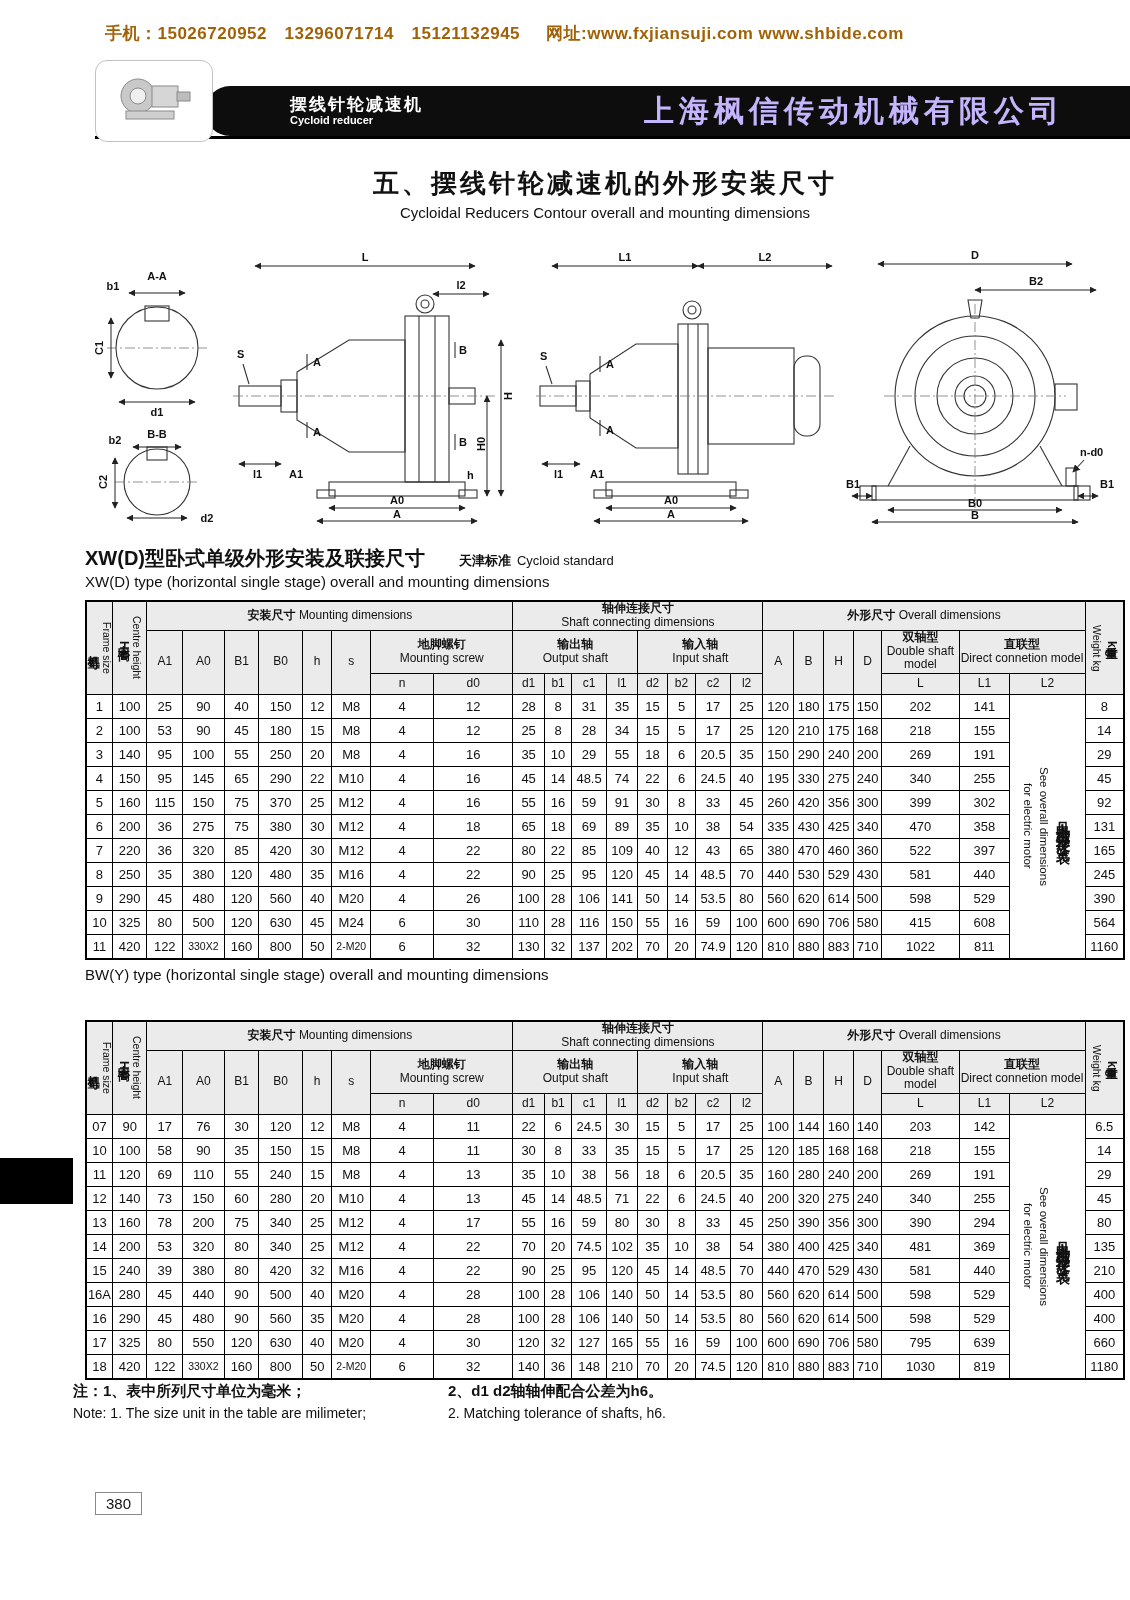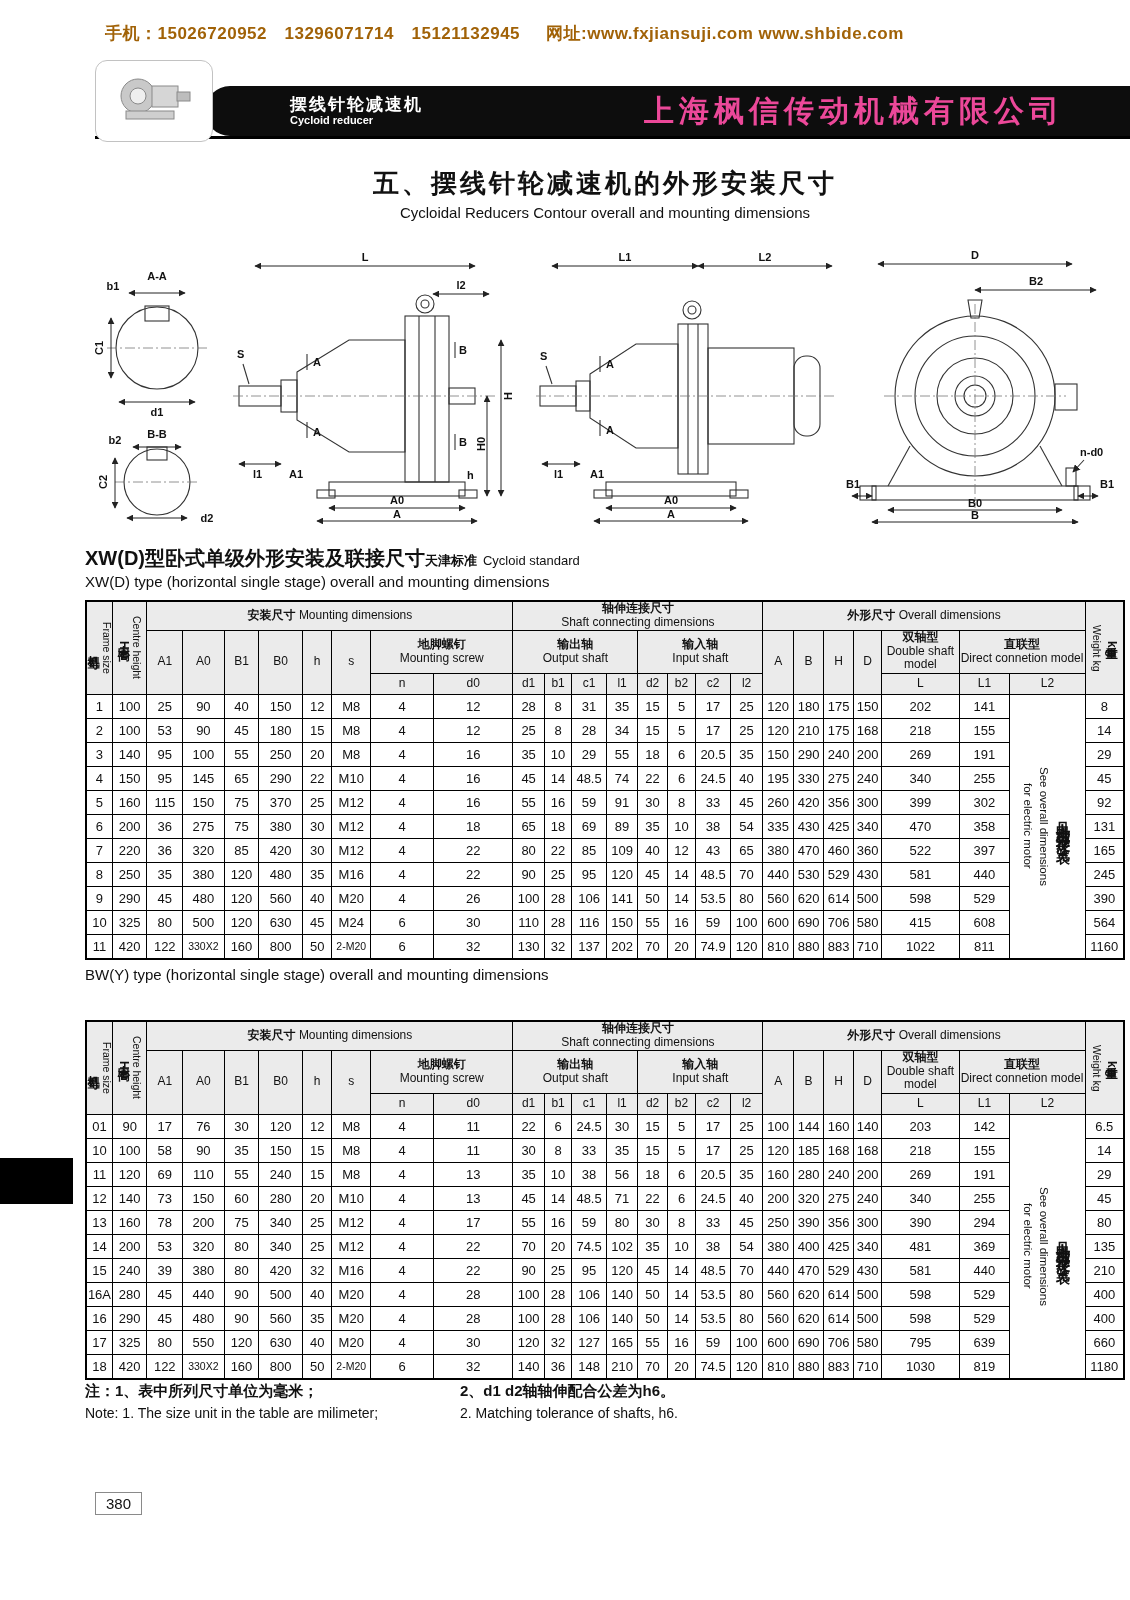--- a/index.html
+++ b/index.html
@@ -12,41 +12,41 @@
   .contact span{margin-right:26px;}
 
   
   .banner{position:absolute;left:205px;right:0;top:86px;height:50px;background:#0d0d0d;
           border-radius:26px 0 0 26px;display:flex;align-items:center;
           padding-left:85px;padding-right:66px;box-sizing:border-box;justify-content:space-between;}
   .banner-rule{position:absolute;left:95px;right:0;top:136px;height:3px;background:#000;}
   .product{color:#fff;line-height:1.1;}
   .product .cn{font-size:17px;font-weight:bold;letter-spacing:2px;}
   .product .en{font-size:11px;font-weight:bold;}
-  .company{color:#ec4899;font-family:"Liberation Serif",serif;font-weight:700;
+  .company{color:#c4b5fd;font-family:"Liberation Serif",serif;font-weight:700;
            font-size:30px;letter-spacing:5px;white-space:nowrap;}
   .logo-card{position:absolute;left:95px;top:60px;width:116px;height:80px;background:#fff;
              border:1px solid #c2c2c2;border-radius:12px;z-index:2;display:flex;
              align-items:center;justify-content:center;}
 
   
   .title-block{position:absolute;left:85px;top:166px;width:1040px;text-align:center;}
   .title-block .cn{font-size:26px;font-weight:bold;letter-spacing:3px;}
   .title-block .en{font-size:15px;margin-top:3px;}
 
   
   .drawings{position:absolute;left:85px;top:246px;width:1040px;height:278px;}
   .drawings text{font-family:"Liberation Sans",sans-serif;font-size:11px;font-weight:bold;fill:#111;}
   .ln{stroke:#333;fill:none;stroke-width:1.1;}
   .dim{stroke:#222;stroke-width:1;fill:none;marker-start:url(#ar);marker-end:url(#ar);}
   .cl{stroke:#777;stroke-width:.8;fill:none;stroke-dasharray:10 3 2 3;}
 
   
   .sec-head{position:absolute;left:85px;width:1040px;}
-  .sec-head .row1{display:flex;align-items:baseline;}
+  .sec-head .row1{display:flex;align-items:baseline;gap:34px;}
   .sec-head .cn{font-size:20px;font-weight:bold;}
   .sec-head .std-cn{font-size:13px;font-weight:bold;}
   .sec-head .std-en{font-size:13px;margin-left:6px;font-weight:normal;}
   .sec-head .en{font-size:15px;margin-top:1px;}
 
   
   table.dim-table{position:absolute;left:85px;width:1040px;border-collapse:collapse;
                   table-layout:fixed;border:2px solid #000;}
   .dim-table th,.dim-table td{border:1px solid #000;text-align:center;vertical-align:middle;
                   padding:0;font-weight:normal;overflow:hidden;}
@@ -58,21 +58,21 @@
   .b{font-weight:bold;}
   .vwrap{display:flex;flex-direction:row;align-items:center;justify-content:center;gap:1px;}
   .vt{writing-mode:vertical-rl;display:inline-block;}
   .vt.cjk{font-size:12px;font-weight:bold;letter-spacing:2px;}
   .vt.lat{font-size:10.5px;}
   .note-cell .vwrap{gap:4px;}
   .note-en{writing-mode:vertical-rl;font-size:11.5px;}
   .note-cn{writing-mode:vertical-rl;font-size:14px;font-weight:bold;letter-spacing:3px;}
 
   
-  .notes{position:absolute;left:85px;top:1382px;width:1040px;display:grid;
+  .notes{position:absolute;left:73px;top:1382px;width:1040px;display:grid;
          grid-template-columns:375px 1fr;row-gap:4px;}
   .notes .cn{font-size:15px;font-weight:bold;}
   .notes .en{font-size:14px;}
 
   .side-tab{position:absolute;left:0;top:1158px;width:73px;height:46px;background:#000;}
   .page-num{position:absolute;left:95px;top:1492px;border:1px solid #8a8a8a;
             padding:2px 10px;font-size:15px;}
 </style>
 </head>
 <body>
@@ -771,21 +771,21 @@
         <th>b2</th>
         <th>c2</th>
         <th>l2</th>
         <th>L</th>
         <th>L1</th>
         <th>L2</th>
       </tr>
     </thead>
       <tbody>
         <tr>
-          <td>01</td>
+          <td>07</td>
           <td>90</td>
           <td>17</td>
           <td>76</td>
           <td>30</td>
           <td>120</td>
           <td>12</td>
           <td>M8</td>
           <td>4</td>
           <td>11</td>
           <td>22</td>

